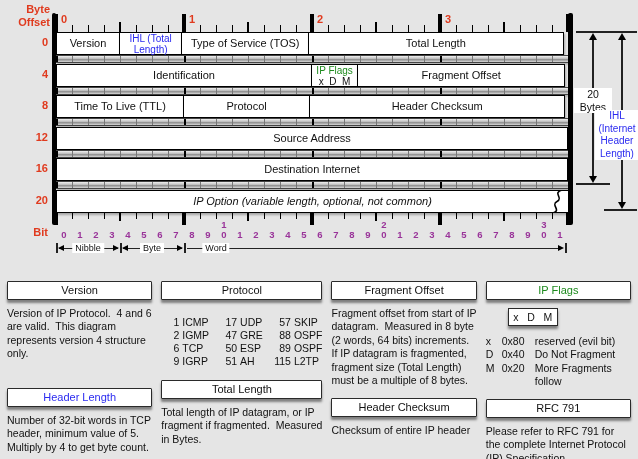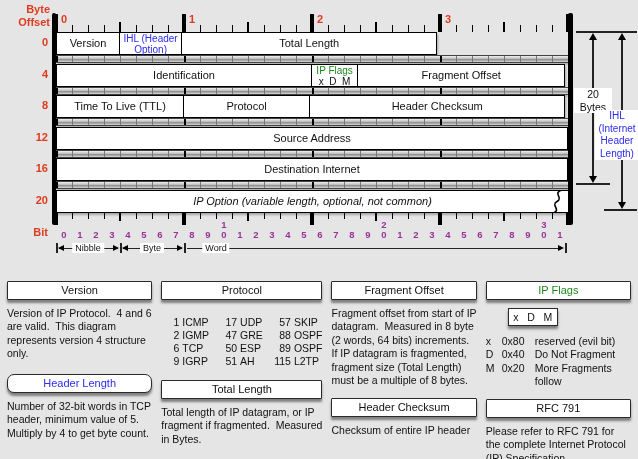--- a/index.html
+++ b/index.html
@@ -112,21 +112,24 @@
   <div class="abs red" style="left:14px;top:99px;width:34px;text-align:right;font-size:11px;">8</div>
   <div class="abs red" style="left:14px;top:131px;width:34px;text-align:right;font-size:11px;">12</div>
   <div class="abs red" style="left:14px;top:162px;width:34px;text-align:right;font-size:11px;">16</div>
   <div class="abs red" style="left:14px;top:194px;width:34px;text-align:right;font-size:11px;">20</div>
 
   <div class="rowbox" style="top:32px;">
     <div class="cell" style="width:12.5%;">
         <span>Version</span>
       </div>
     <div class="cell fs10 blue" style="width:12.5%;">
-        <span>IHL (Header Option)</span>
+        <span>IHL (Total Length)</span>
+      </div>
+    <div class="cell" style="width:25%;">
+        <span>Type of Service (TOS)</span>
       </div>
     <div class="cell" style="width:50%;">
         <span>Total Length</span>
       </div>
   </div>
   <div class="sep" style="top:55px;"></div>
 
   <div class="rowbox" style="top:64px;">
     <div class="cell" style="width:50%;">
         <span>Identification</span>
@@ -283,21 +286,21 @@
   <div class="vline" style="left:621px;top:35px;height:172px;"></div>
   <div class="ah ah-up" style="left:617.5px;top:33px;"></div>
   <div class="ah ah-down" style="left:617.5px;top:202px;"></div>
   <div class="abs blue" style="left:595px;top:110px;width:44px;background:#fff;text-align:center;font-size:10px;line-height:1.25;">IHL (Internet Header Length)</div>
   <div class="hline" style="left:604px;top:209px;width:33px;"></div>
 
   <div class="notes">
     <div>
       <div class="titlebox">Version</div>
       <div class="notebody">Version of IP Protocol.  4 and 6 are valid.  This diagram represents version 4 structure only.</div>
-      <div class="titlebox blue" style="margin-top:13px;border-radius:7px;">Header Length</div>
+      <div class="titlebox blue" style="margin-top:27px;">Header Length</div>
       <div class="notebody">Number of 32-bit words in TCP header, minimum value of 5.  Multiply by 4 to get byte count.</div>
     </div>
     <div>
       <div class="titlebox">Protocol</div>
       <div class="ptable" id="ptable">
           <div class="pentry"><span class="pnum">1</span><span>ICMP</span></div>
           <div class="pentry"><span class="pnum">17</span><span>UDP</span></div>
           <div class="pentry"><span class="pnum">57</span><span>SKIP</span></div>
           <div class="pentry"><span class="pnum">2</span><span>IGMP</span></div>
           <div class="pentry"><span class="pnum">47</span><span>GRE</span></div>

